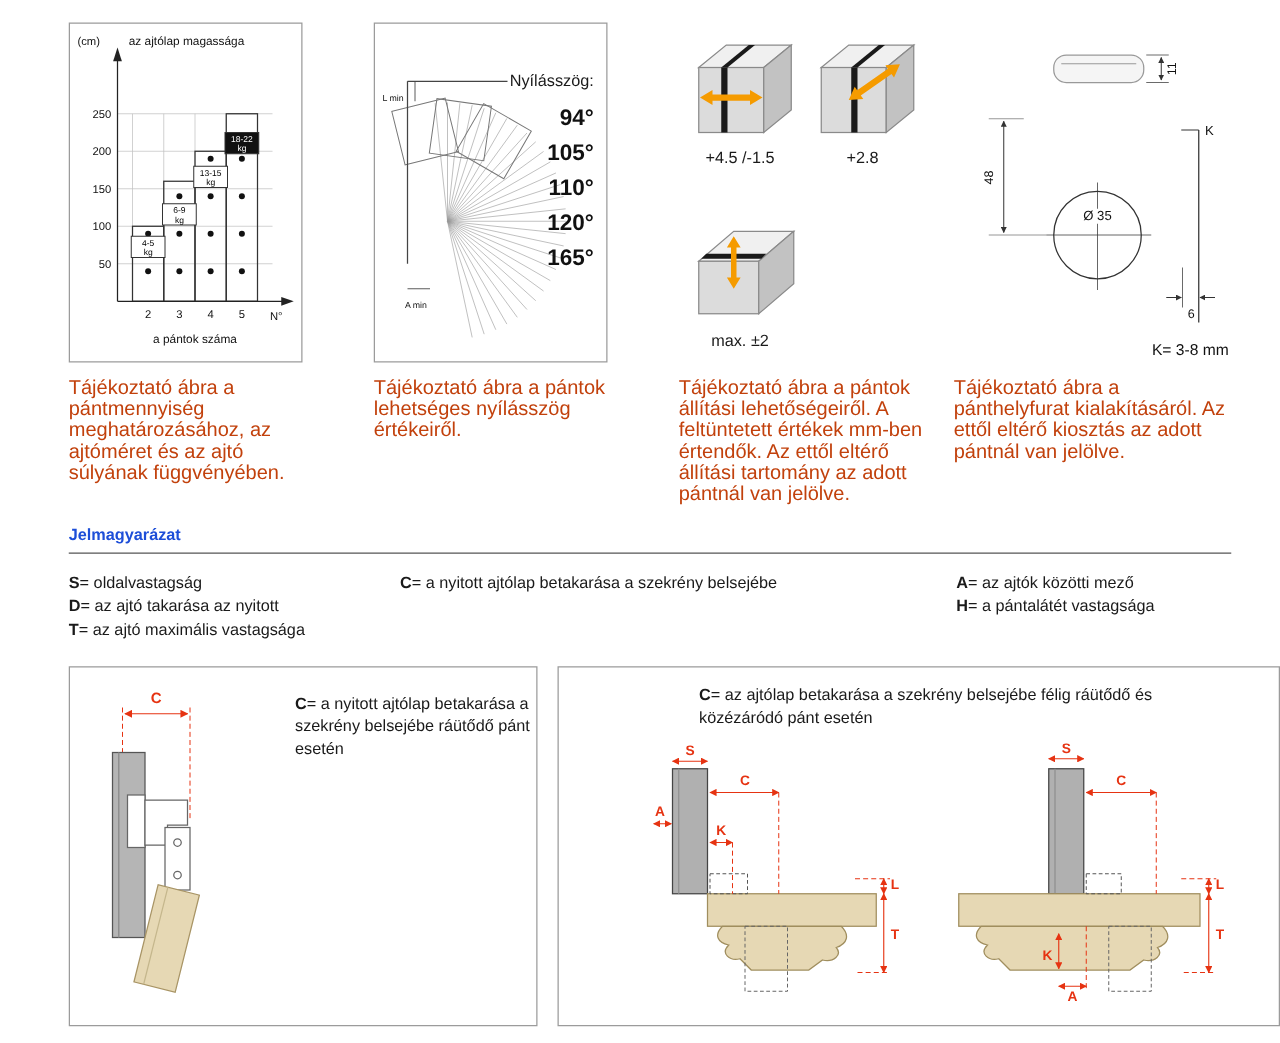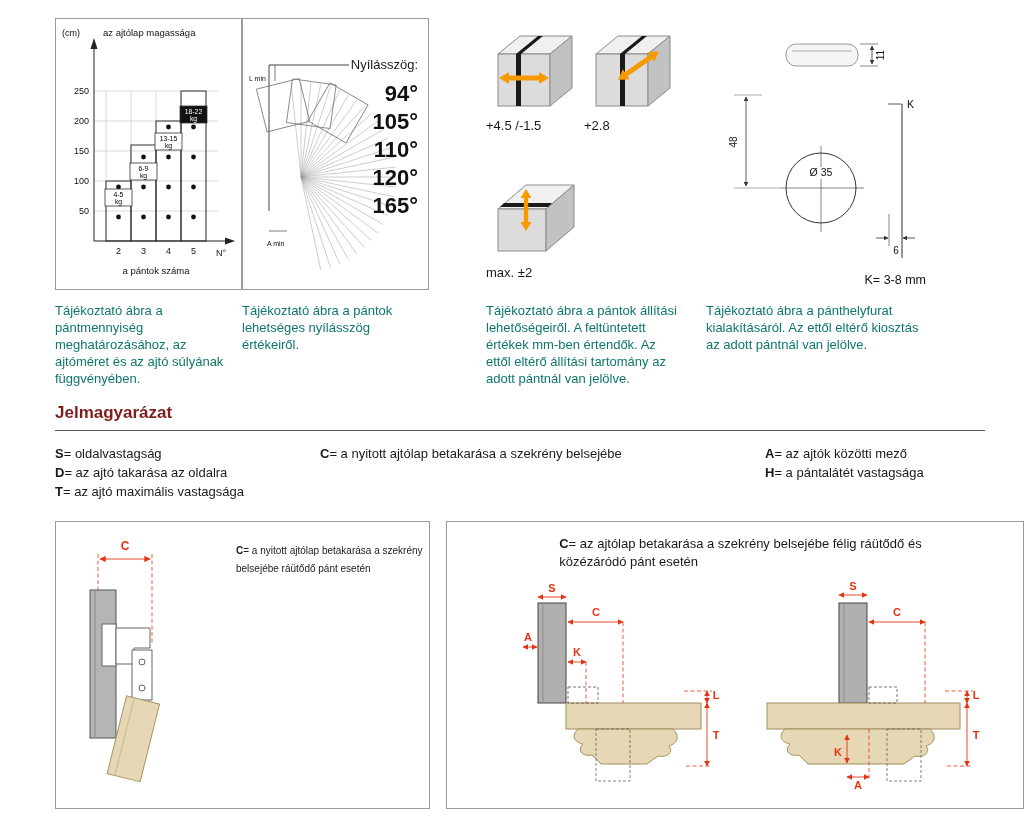--- a/index.html
+++ b/index.html
@@ -1,44 +1,44 @@
 <!DOCTYPE html>
 <html><head>
 <meta charset="utf-8">
 <style>
   *{margin:0;padding:0;box-sizing:border-box}
   html,body{width:1024px;height:834px;background:#fff;overflow:hidden;
     font-family:"Liberation Sans",sans-serif;color:#1a1a1a}
   svg text{font-family:"Liberation Sans",sans-serif}
   .top-row{display:flex;align-items:flex-start;padding:18px 0 0 55px}
   .col1,.col2{width:187px}
-  .col2{}
+  .col2{margin-left:57px}
   .col3{width:197px;margin-left:57px}
   .col4{width:222px;margin-left:23px}
   .figure{height:284px}
   .panel-box{width:187px;height:272px;border:1px solid #9b9b9b;position:relative;background:#fff}
-  .caption{font-size:13px;line-height:17px;color:#0f766e}
+  .caption{font-size:16px;line-height:17px;color:#c2410c}
   .angles{position:absolute;top:38px;right:10px;text-align:right}
   .angles-title{font-size:13px;margin-bottom:8px}
-  .angle-val{font-size:22px;font-weight:bold;line-height:28px;color:#111}
+  .angle-val{font-size:18px;font-weight:bold;line-height:28px;color:#111}
   .adj-grid{display:flex;flex-wrap:wrap;width:197px;padding-top:8px}
-  .adj-cell{width:98px;display:flex;flex-direction:column;align-items:flex-start}
+  .adj-cell{width:98px;display:flex;flex-direction:column;align-items:center}
   .adj-cell.row2{margin-top:40px}
   .adj-label{font-size:13px;margin-top:8px;text-align:center;white-space:nowrap}
-  .legend-title{font-size:17px;font-weight:bold;margin:16px 0 0 55px;color:#7f1d1d}
+  .legend-title{font-size:13px;font-weight:bold;margin:16px 0 0 55px;color:#1d4ed8}
   .legend-hr{border:0;border-top:1px solid #555;width:930px;margin:7px 0 0 55px}
   .legend-cols{display:flex;margin:13px 0 0 55px}
   .lcol1{width:265px}.lcol2{width:445px}.lcol3{width:210px}
   .litem{font-size:13px;line-height:19px}
   .litem b{font-weight:bold}
   .bottom-row{display:flex;margin:20px 0 0 55px}
   .bbox{border:1px solid #9b9b9b;height:288px;background:#fff}
   .bbox-left{width:400px;position:relative}
   .bbox-right{width:616px;margin-left:16px}
-  .bl-text{position:absolute;left:180px;top:20px;width:208px;font-size:10px;line-height:18px}
+  .bl-text{position:absolute;left:180px;top:20px;width:208px;font-size:13px;line-height:18px}
   .br-text{margin:13px 0 0 112px;width:400px;font-size:13px;line-height:18px}
   .br-drawings{display:flex;justify-content:center;gap:24px;margin-top:4px}
 </style>
 </head>
 <body>
 
 <div class="top-row">
 
   <div class="col1">
     <div class="figure">
@@ -260,21 +260,21 @@
     <p class="caption">Tájékoztató ábra a pánthelyfurat kialakításáról. Az ettől eltérő kiosztás az adott pántnál van jelölve.</p>
   </div>
 </div>
 
 <h2 class="legend-title">Jelmagyarázat</h2>
 <hr class="legend-hr">
 
 <div class="legend-cols">
   <div class="lcol1">
     <div class="litem"><b>S</b><span>= oldalvastagság</span></div>
-    <div class="litem"><b>D</b><span>= az ajtó takarása az oldalra</span></div>
+    <div class="litem"><b>D</b><span>= az ajtó takarása az nyitott</span></div>
     <div class="litem"><b>T</b><span>= az ajtó maximális vastagsága</span></div>
   </div>
   <div class="lcol2">
     <div class="litem"><b>C</b><span>= a nyitott ajtólap betakarása a szekrény belsejébe</span></div>
   </div>
   <div class="lcol3">
     <div class="litem"><b>A</b><span>= az ajtók közötti mező</span></div>
     <div class="litem"><b>H</b><span>= a pántalátét vastagsága</span></div>
   </div>
 </div>

